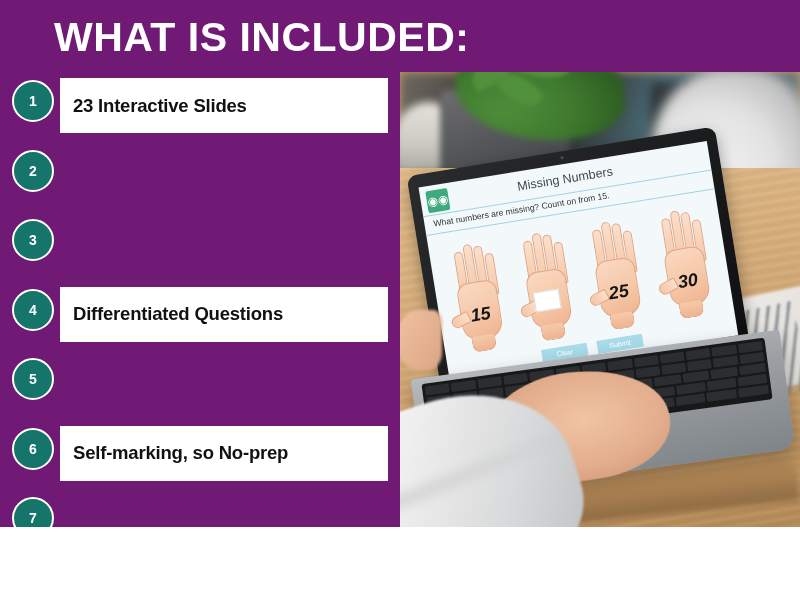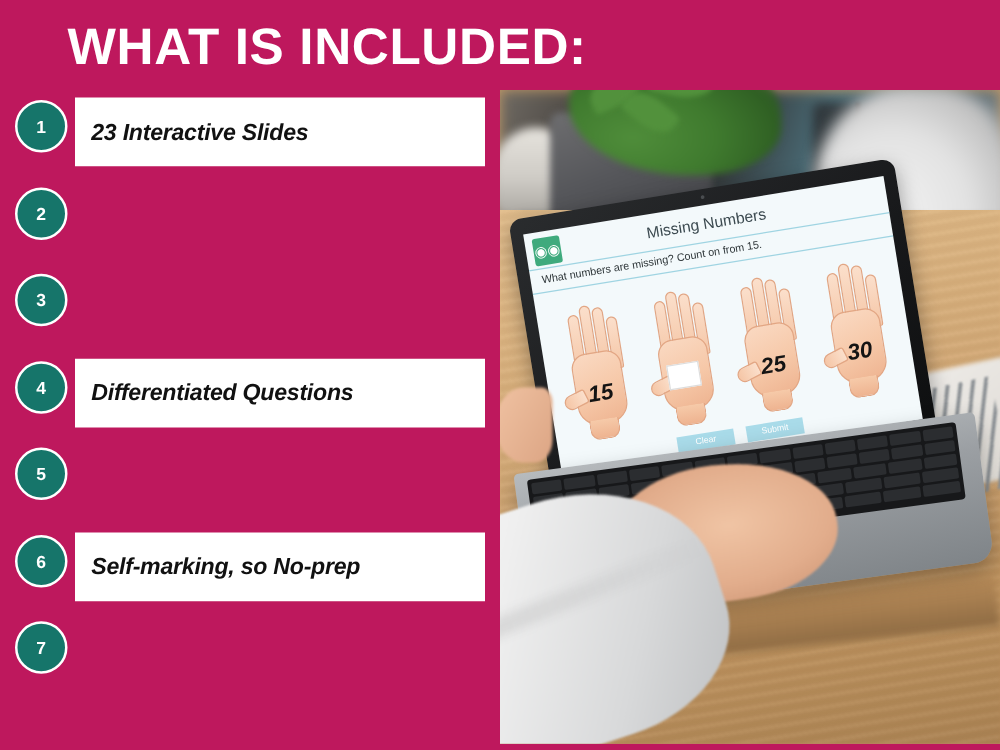--- a/index.html
+++ b/index.html
@@ -9,22 +9,22 @@
   }
   body {
     width: 800px;
     height: 600px;
     overflow: hidden;
     font-family: "Liberation Sans", sans-serif;
   }
   #slide {
     position: relative;
     width: 800px;
-    height: 600px;
-    background: #be185d;
+    height: 527px;
+    background: #701a75;
     overflow: hidden;
   }
 
   
   #page-title {
     position: absolute;
     left: 54px;
     top: 12px;
     width: 440px;
     height: 50px;
@@ -52,21 +52,20 @@
   }
   .feature-card {
     position: absolute;
     left: 60px;
     top: 0;
     width: 328px;
     height: 55px;
     background: #ffffff;
     display: flex;
     align-items: center;
-    font-style: italic;
   }
   .feature-label {
     padding-left: 13px;
     font-size: 18.5px;
     font-weight: bold;
     color: #111111;
     letter-spacing: -0.2px;
     white-space: nowrap;
     font-family: "Liberation Sans", sans-serif;
   }

